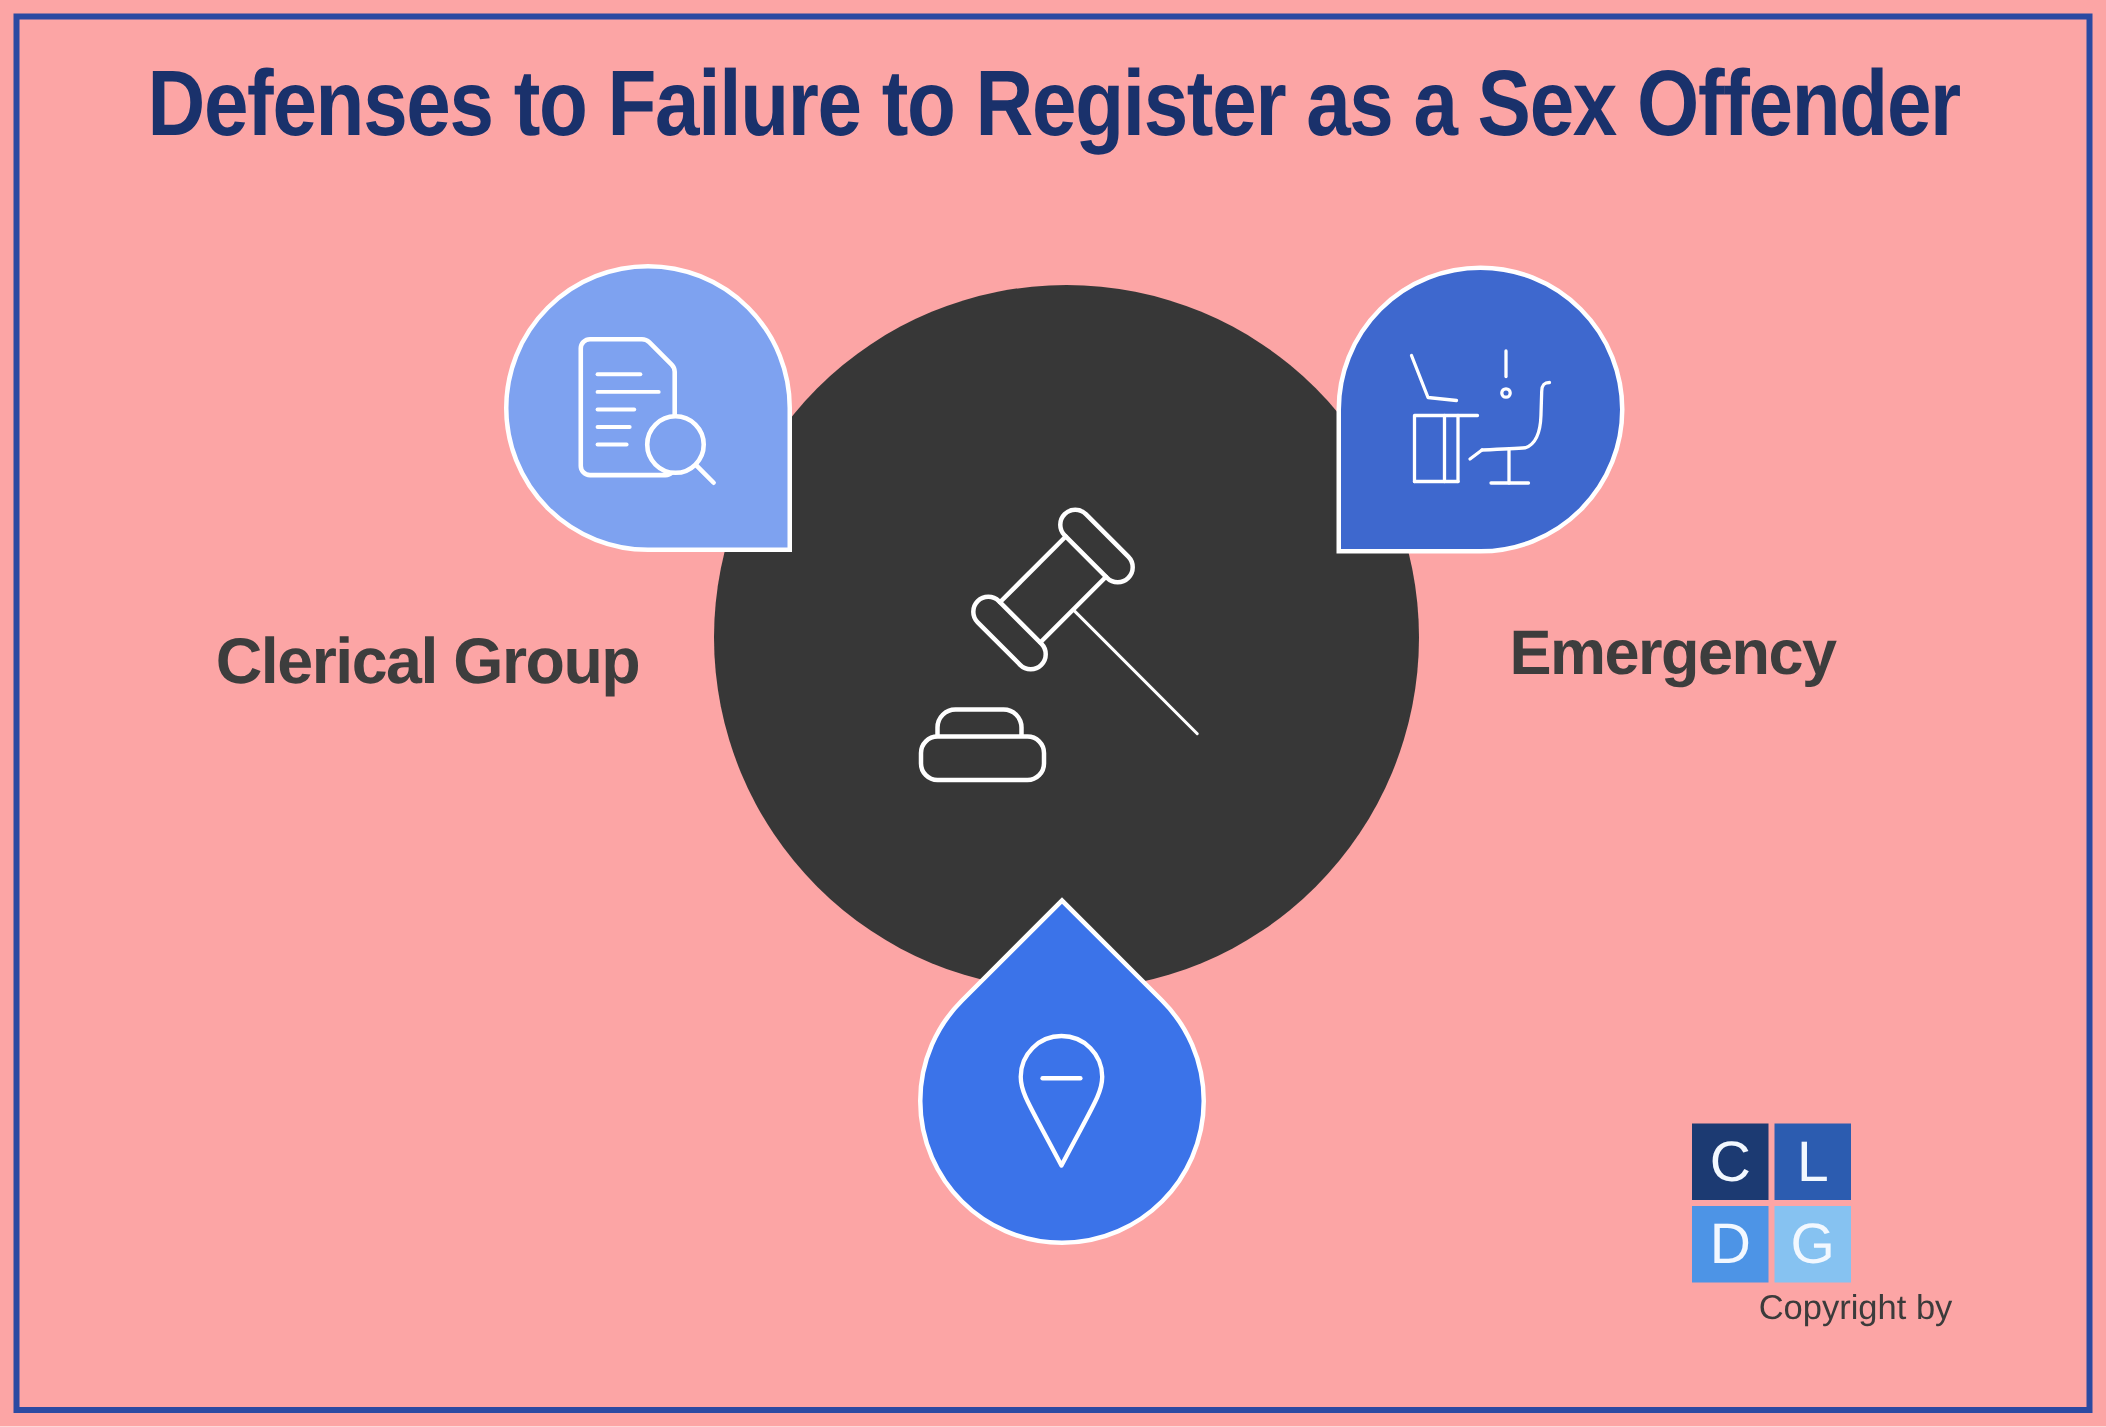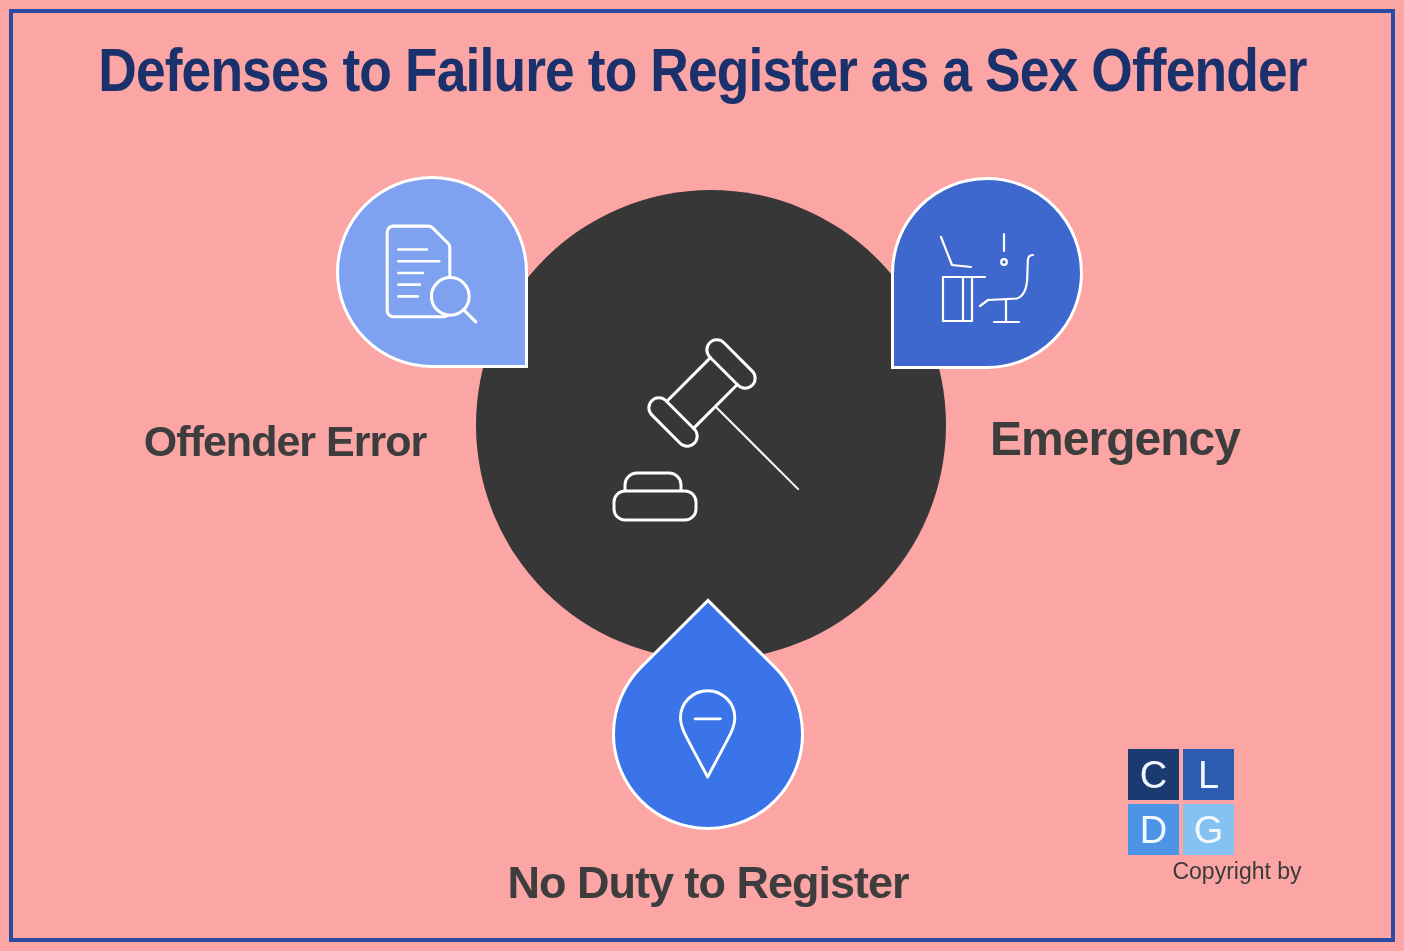--- a/index.html
+++ b/index.html
@@ -22,21 +22,21 @@
     position:absolute;width:192px;height:192px;box-sizing:border-box;
     border:3px solid #ffffff;display:flex;align-items:center;justify-content:center;
     z-index:2;
   }
   .td-clerical{left:336px;top:176px;background:#7ea2f0;border-radius:50% 50% 0 50%;}
   .td-emergency{left:891px;top:177px;background:#3e68ce;border-radius:50% 50% 50% 0;}
   .td-noduty{left:612px;top:638px;background:#3b73e9;border-radius:0 50% 50% 50%;transform:rotate(45deg);}
   .unrot{transform:rotate(-45deg);display:flex;align-items:center;justify-content:center;}
   .node-label{
     position:absolute;text-align:center;font-weight:700;color:#3d3d3d;
-    font-size:48px;letter-spacing:-1px;white-space:nowrap;
+    font-size:42px;letter-spacing:-1px;white-space:nowrap;
   }
   .lbl-clerical{left:85px;top:417px;width:400px;font-size:43px;}
   .lbl-emergency{left:915px;top:411px;width:400px;}
   .lbl-noduty{left:458px;top:857px;width:500px;font-size:45px;}
   .logo{
     position:absolute;left:1128px;top:749px;
     display:grid;grid-template-columns:51px 51px;grid-template-rows:51px 51px;gap:4px;
   }
   .logo-cell{
     display:flex;align-items:center;justify-content:center;
@@ -111,23 +111,22 @@
     <div class="unrot">
       <svg width="68" height="97" viewBox="0 0 70 100">
         <g fill="none" stroke="#ffffff" stroke-width="3" stroke-linecap="round" stroke-linejoin="round">
           <path d="M35,5 C19.5,5 7,17.5 7,33 C7,44.5 13.5,53 35,94 C56.5,53 63,44.5 63,33 C63,17.5 50.5,5 35,5 Z"></path>
           <line x1="22" y1="34" x2="48" y2="34"></line>
         </g>
       </svg>
     </div>
   </div>
 
-  <div class="node-label lbl-clerical">Offender Error</div>
+  <div class="node-label lbl-clerical">Clerical Group</div>
   <div class="node-label lbl-emergency">Emergency</div>
-  <div class="node-label lbl-noduty">No Duty to Register</div>
 
   <div class="logo">
     <div class="logo-cell cell-c">C</div>
     <div class="logo-cell cell-l">L</div>
     <div class="logo-cell cell-d">D</div>
     <div class="logo-cell cell-g">G</div>
   </div>
 
   <div class="copyright">
     <div>Copyright by</div>

